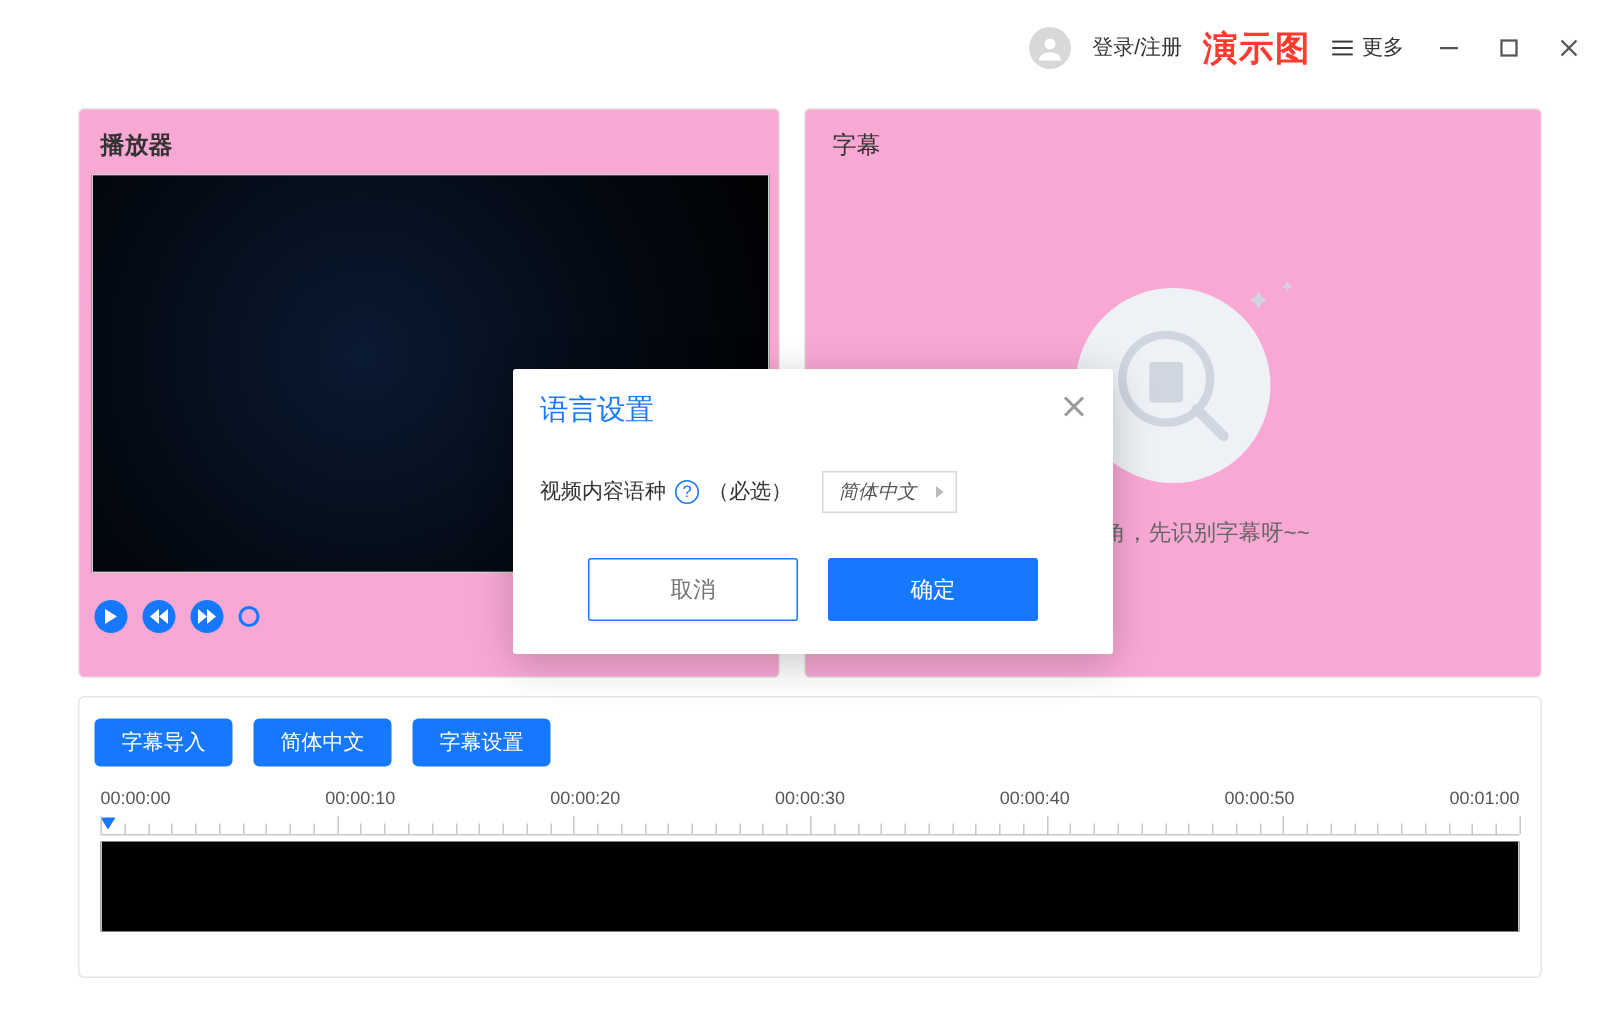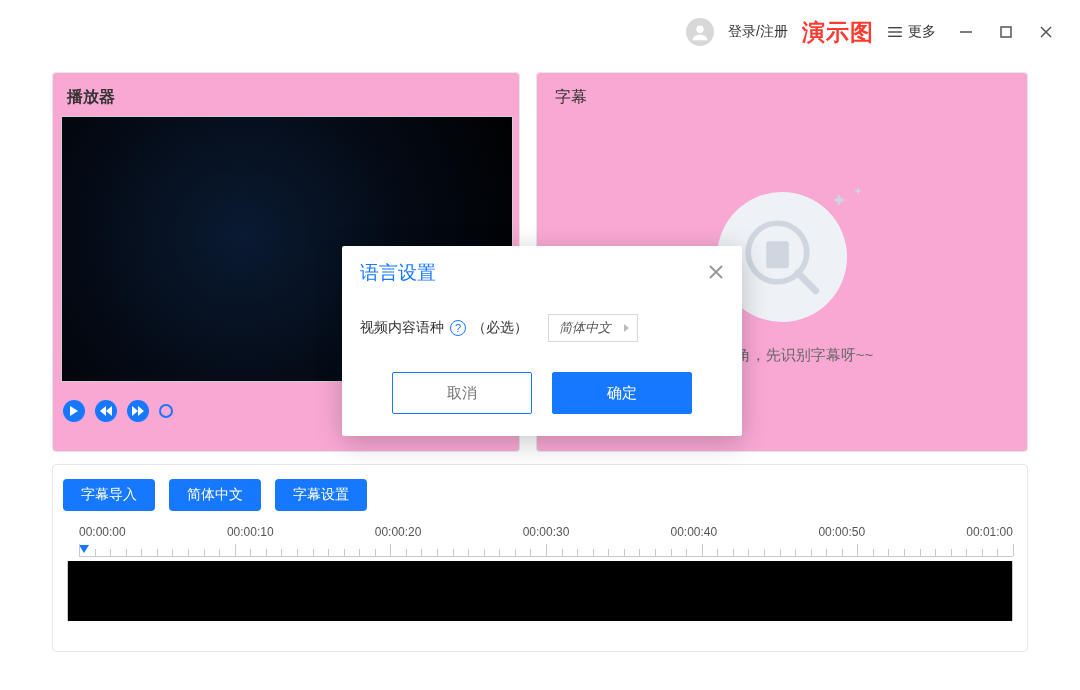--- a/index.html
+++ b/index.html
@@ -36,21 +36,21 @@
 .btn-outline { border: 1px solid #1677ff; color: #1677ff; background: #fff; padding: 5px 22px; border-radius: 4px; font-size: 14px; cursor: pointer; }
 .btn-primary { border: 1px solid #1677ff; color: #fff; background: #1677ff; padding: 5px 22px; border-radius: 4px; font-size: 14px; cursor: pointer; }
 .sub-body { flex: 1; display: flex; flex-direction: column; align-items: center; justify-content: center; }
 .empty-icon { width: 130px; height: 130px; border-radius: 50%; background: #eef2f7; display:flex; align-items:center; justify-content:center; position:relative; }
 .empty-text { margin-top: 24px; color: #666; font-size: 15px; }
 
 
 .timeline-panel { margin: 12px 52px 0 52px; border: 1px solid #e6e6e6; border-radius: 4px; padding: 14px 10px 30px 10px; }
 .toolbar { display: flex; gap: 14px; padding: 0 0 10px 0; }
 .tb-btn { background: #1677ff; color: #fff; border: none; border-radius: 4px; padding: 7px 18px; font-size: 14px; cursor: pointer; }
-.time-ruler { position: relative; height: 32px; margin: 4px 4px 0 16px; }
+.time-ruler { position: relative; height: 32px; margin: 4px 4px 0 4px; }
 .time-labels { display: flex; justify-content: space-between; font-size: 12px; color: #555; }
 .ticks { position: relative; height: 14px; margin-top: 4px; border-bottom: 1px solid #c8c8c8; }
 .tick { position: absolute; bottom: 0; width: 1px; background: #c8c8c8; }
 .tick.major { height: 12px; }
 .tick.minor { height: 7px; }
 .playhead { position:absolute; left:0; top:2px; width:0; height:0; border-left:5px solid transparent; border-right:5px solid transparent; border-top:8px solid #1677ff; }
 .track { margin: 4px 4px 0 4px; height: 60px; background: #000; border-left: 1px solid #c8c8c8; border-right: 1px solid #c8c8c8; }
 
 
 .modal-overlay { position: absolute; inset: 0; display: flex; align-items: center; justify-content: center; pointer-events:none; }

